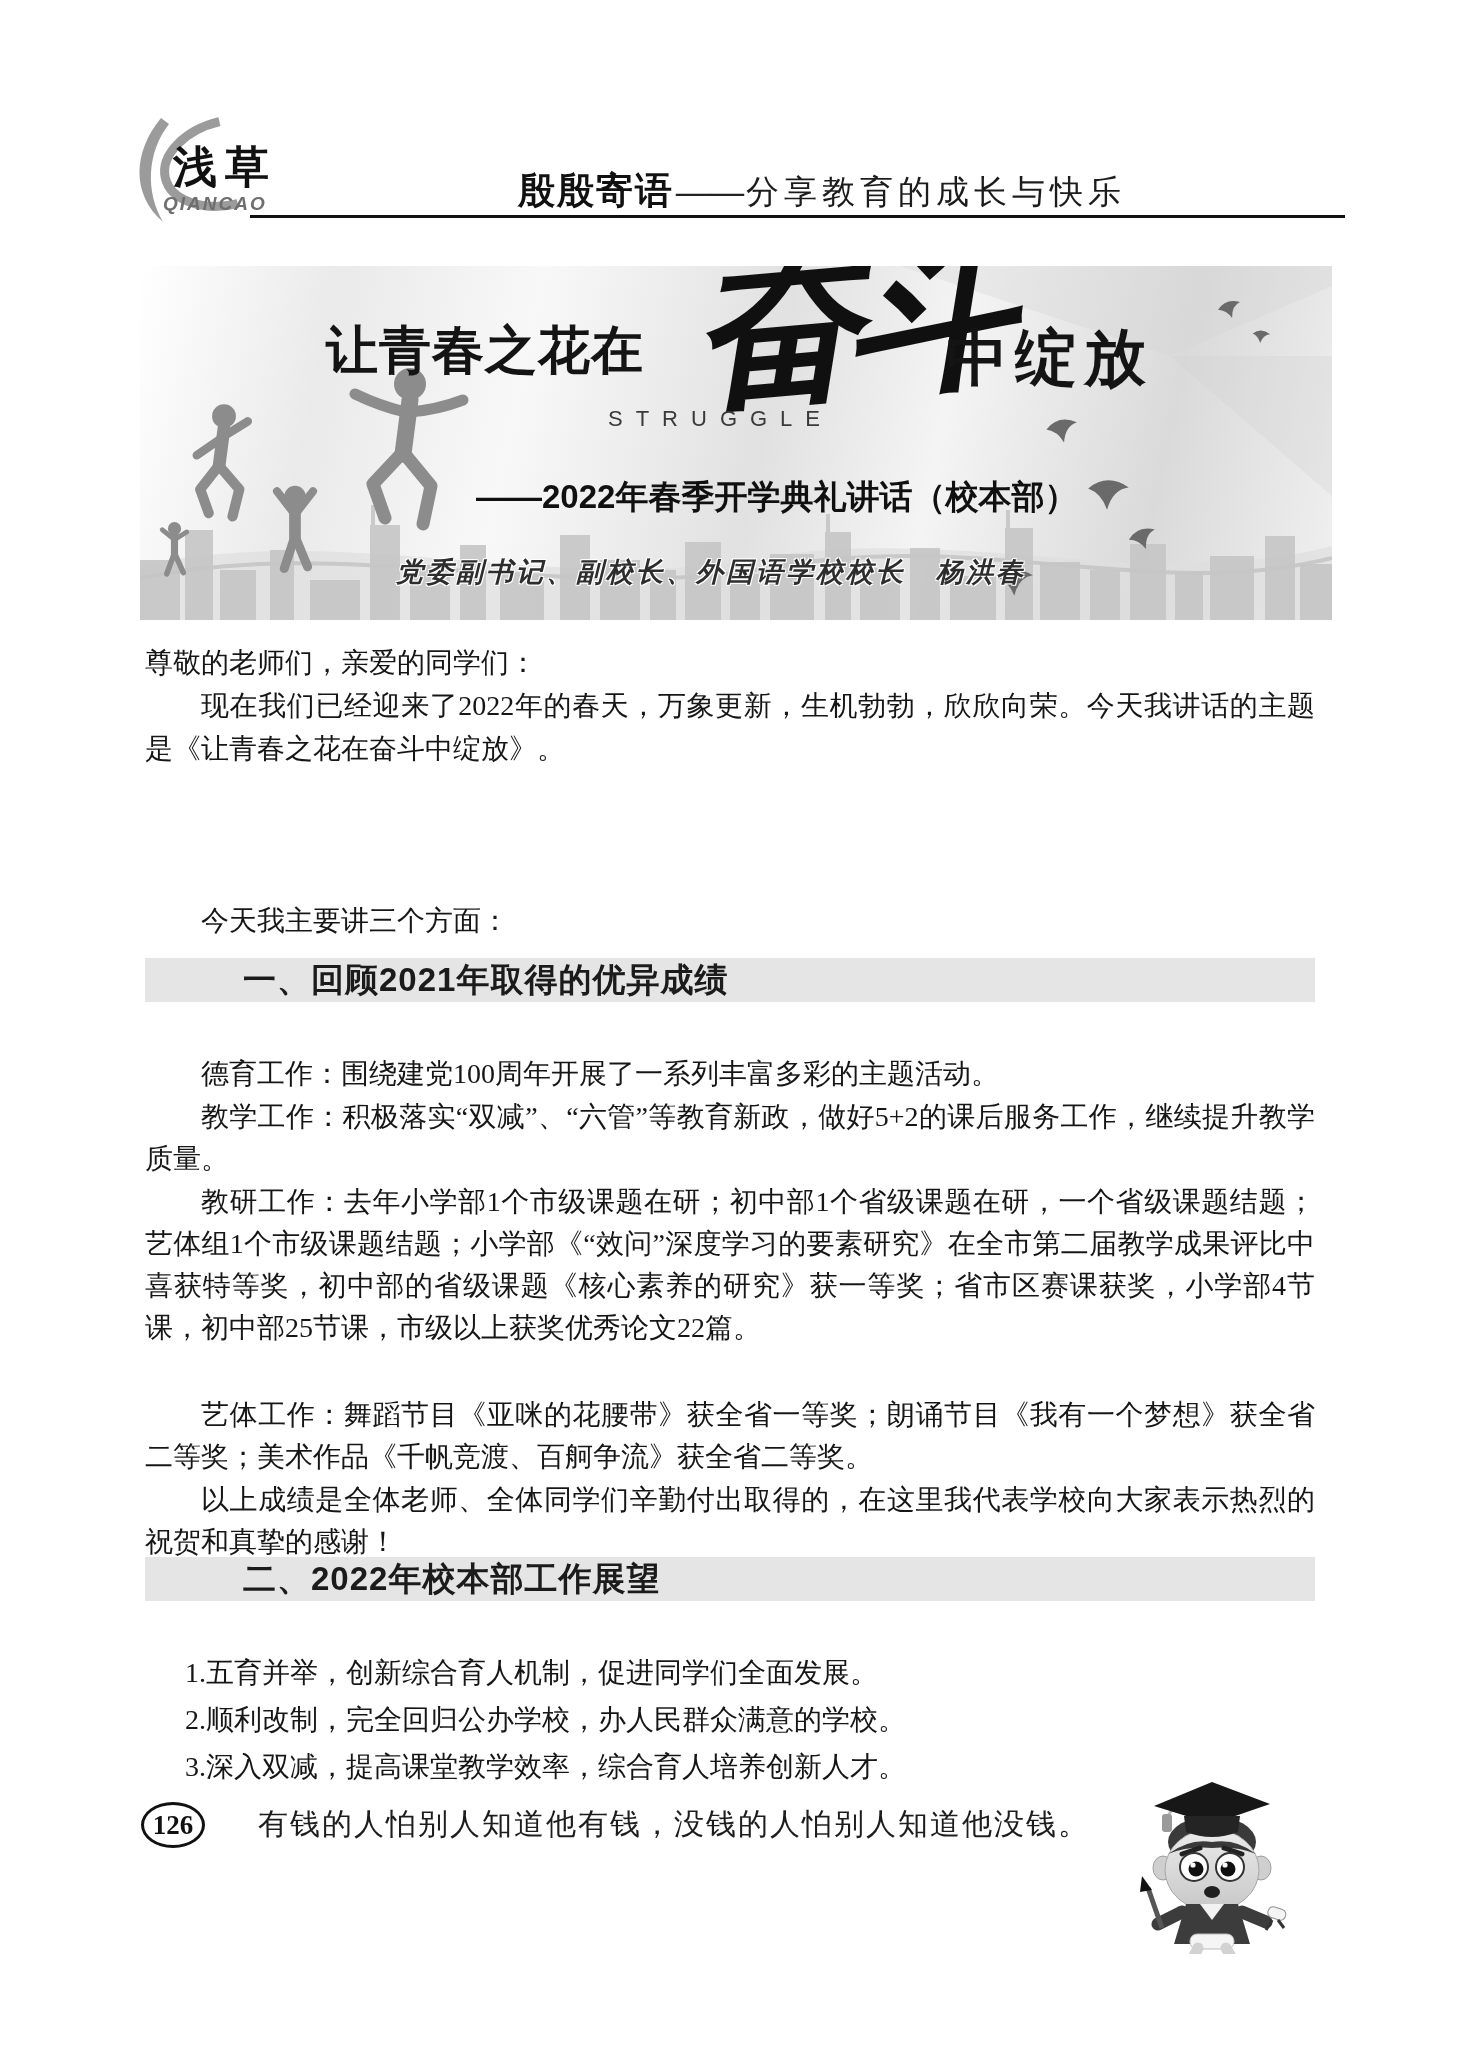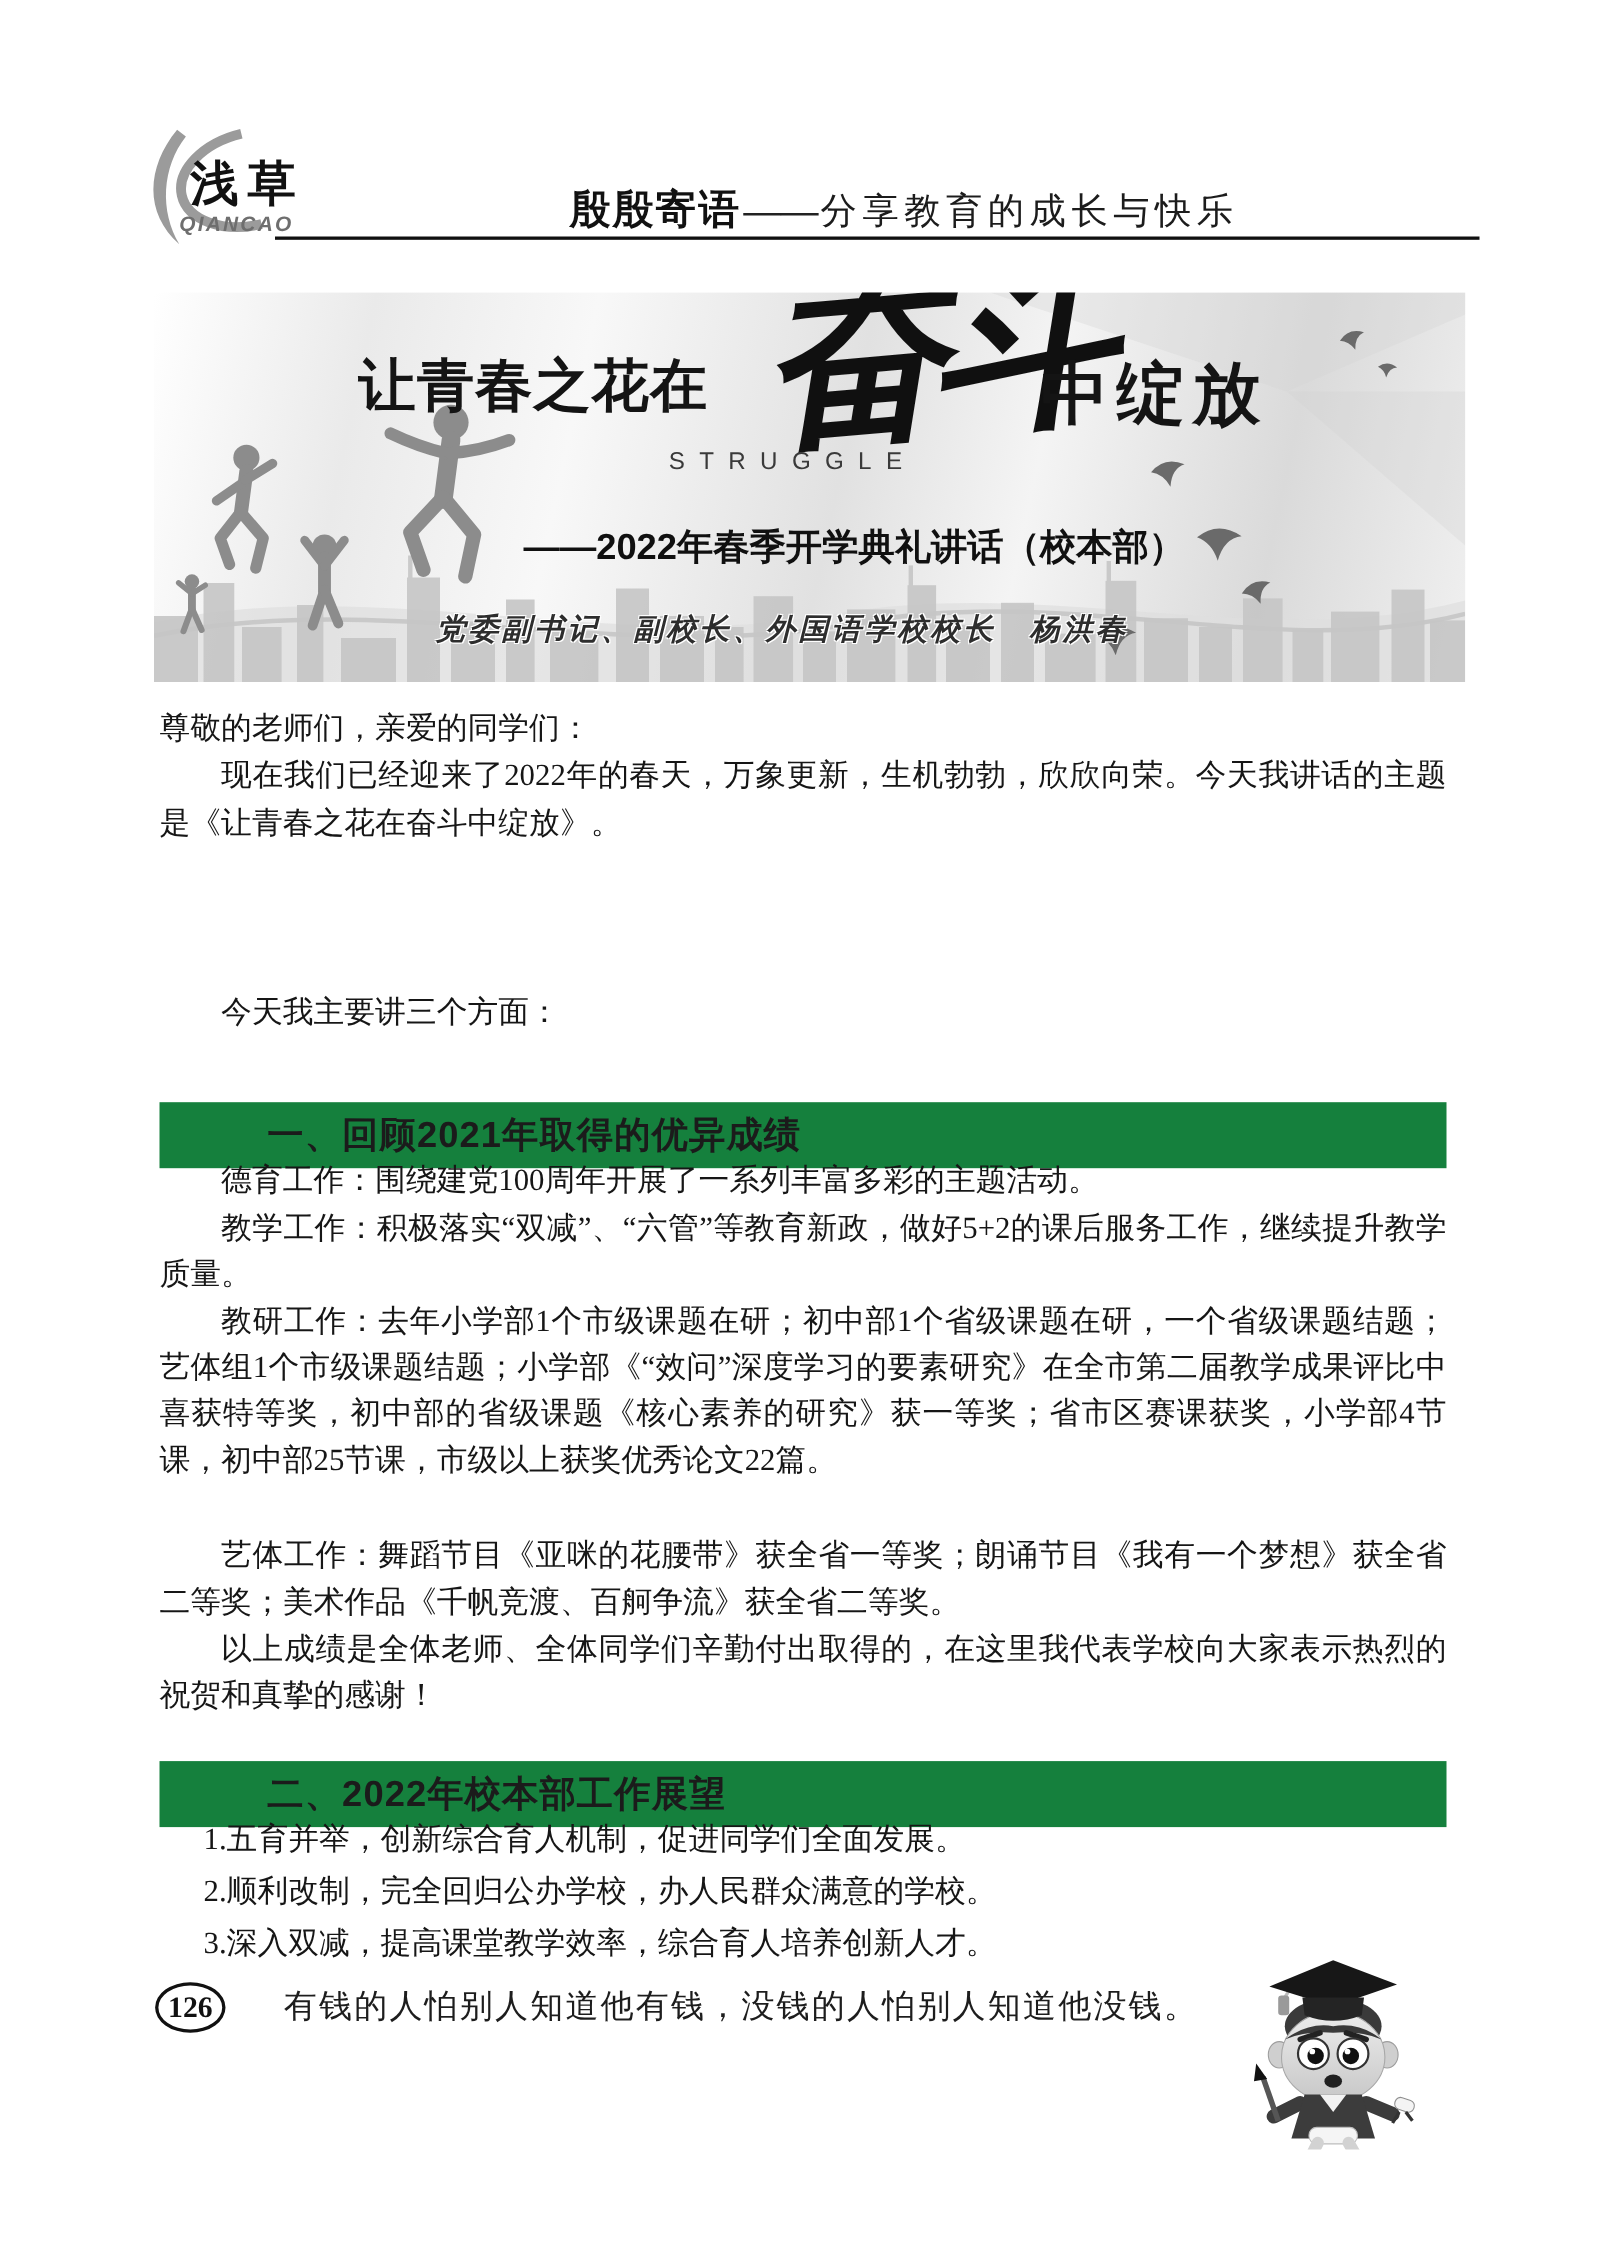--- a/index.html
+++ b/index.html
@@ -33,22 +33,22 @@
   .bt-byline{position:absolute;left:256px;top:288px;z-index:3;font-size:27px;font-style:italic;
              font-weight:700;letter-spacing:3px;color:#2d2d2d;white-space:nowrap;
              text-shadow:-1px -1px 0 #fff,1px -1px 0 #fff,-1px 1px 0 #fff,1px 1px 0 #fff;}
 
   
   .para{position:absolute;left:145px;width:1170px;font-size:28px;line-height:43px;
         text-align:justify;color:#161616;}
   .indent{text-indent:2em;}
   .tight{line-height:42px;}
 
-  .secbar{position:absolute;left:145px;width:1170px;height:60px;background:#15803d;
-          display:flex;align-items:center;margin-top:44px;}
+  .secbar{position:absolute;left:145px;width:1170px;height:44px;background:#e5e5e5;
+          display:flex;align-items:center;}
   .secbar .sechead{margin-left:98px;font-family:"Liberation Sans","DejaVu Sans",sans-serif;
           font-weight:900;font-size:33px;color:#1b1b1b;letter-spacing:1px;}
 
   .listitem{position:absolute;left:145px;width:1170px;font-size:28px;line-height:43px;
             color:#161616;padding-left:40px;box-sizing:border-box;}
 
   
   .pagenum{position:absolute;left:141px;top:1802px;width:64px;height:46px;border:3px solid #111;
            border-radius:50%;display:flex;align-items:center;justify-content:center;
            font-size:27px;font-weight:700;color:#111;box-sizing:border-box;}

